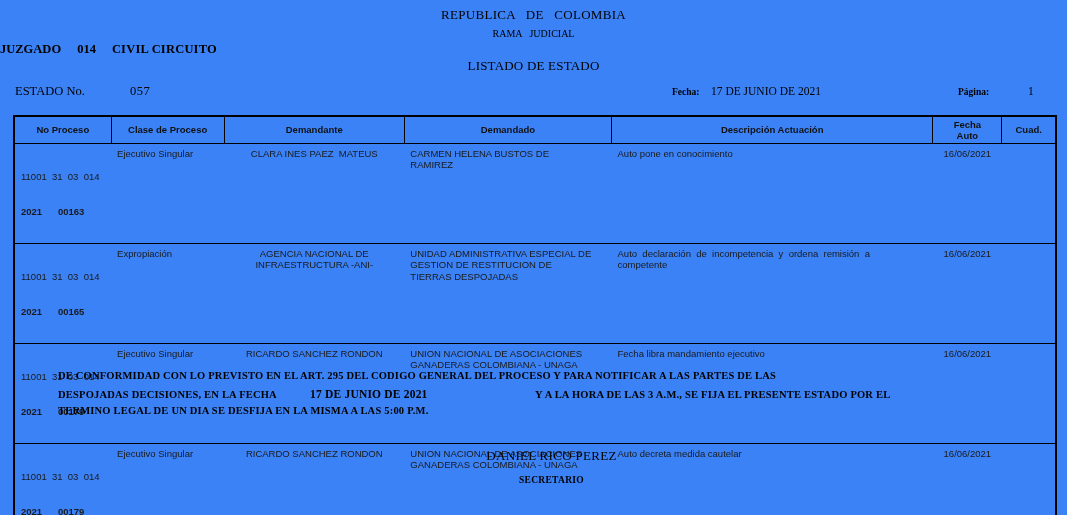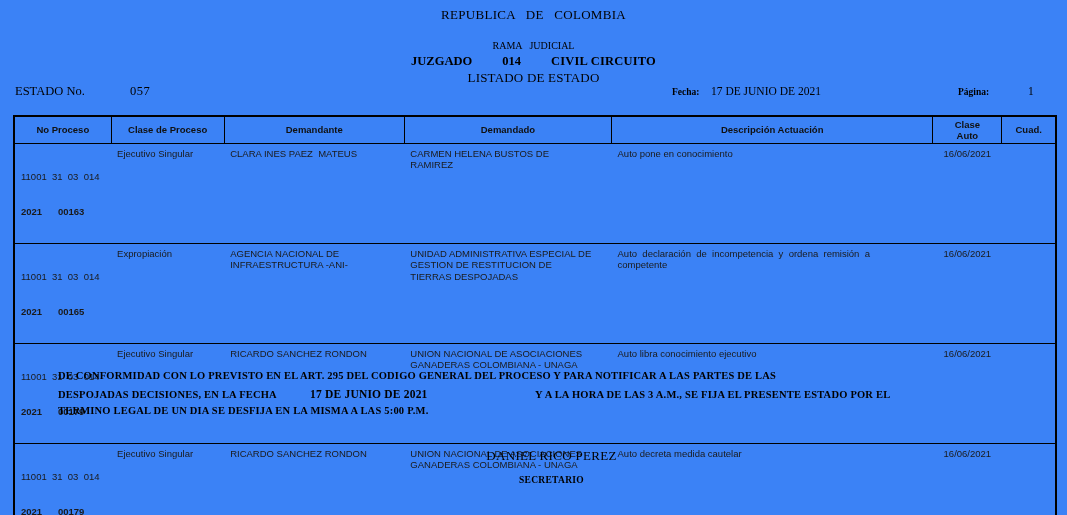--- a/index.html
+++ b/index.html
@@ -10,23 +10,23 @@
     height: 515px;
     background: #3b82f6;
     font-family: "Liberation Serif", serif;
     color: #000;
     overflow: hidden;
   }
 
   
   .doc-header { position: absolute; top: 7px; left: 0; width: 100%; text-align: center; }
   .hdr-line1 { font-size: 13px; word-spacing: 7px; letter-spacing: 0.3px; }
-  .hdr-line2 { font-size: 10px; word-spacing: 5px; margin-top: 17px; }
+  .hdr-line2 { font-size: 10px; word-spacing: 5px; margin-top: 5px; }
   .hdr-line3 { font-size: 12.5px; font-weight: bold; margin-top: 3px;
-               display: flex; justify-content: center; gap: 30px; }
+               display: flex; gap: 16px; }
   .hdr-line3 .tipo { letter-spacing: 0.2px; }
   .hdr-line4 { font-size: 13px; margin-top: 1px; letter-spacing: 0.2px; }
 
   
   .meta { position: absolute; top: 82px; left: 0; width: 100%; height: 24px; }
   .estado-label  { position: absolute; left: 15px;  top: 2px;  font-size: 12.5px; }
   .estado-value  { position: absolute; left: 130px; top: 2px;  font-size: 12.5px; font-weight: normal; letter-spacing: 0.5px; }
   .fecha-label   { position: absolute; left: 672px; top: 5px;  font-size: 9.5px; font-weight: bold; }
   .fecha-value   { position: absolute; left: 711px; top: 3px;  font-size: 11.5px; }
   .pagina-label  { position: absolute; left: 958px; top: 5px;  font-size: 9.5px; font-weight: bold; }
@@ -48,21 +48,21 @@
   }
   table.estado { border: 2px solid #000; }
   table.estado td {
     border-bottom: 1px solid #000;
     font-size: 9.5px; line-height: 11.5px;
     vertical-align: top; padding: 4px 6px 2px 6px;
     white-space: pre-wrap;
   }
   td.c-proceso { padding-left: 7px; }
   td.c-proceso .p2 { font-weight: bold; margin-top: 1px; }
-  td.c-demandante { padding-right: 30px; }
+  td.c-demandante { padding-right: 30px; text-align: center; }
   td.c-demandado  { padding-right: 20px; }
   td.c-desc  { vertical-align: middle; text-align: justify; padding-right: 12px; padding-left: 8px; }
   td.c-fecha { vertical-align: middle; text-align: center; padding: 0 2px; }
   td.c-cuad  { vertical-align: middle; text-align: center; }
   tr.r1 td { height: 44px; }
   tr.r2 td { height: 42px; }
   tr.r3 td { height: 36px; }
   tr.r4 td { height: 39px; }
 
   
@@ -116,21 +116,21 @@
         <col style="width:54px">
     </colgroup>
     <thead>
       <tr>
         <th>No  Proceso</th>
         <th>Clase de Proceso</th>
         <th>Demandante</th>
         <th>Demandado</th>
         <th>Descripción Actuación</th>
         <th>
-          <div>Clase</div>
+          <div>Fecha</div>
           <div>Auto</div>
         </th>
         <th>Cuad.</th>
       </tr>
     </thead>
     <tbody>
       <tr class="r1">
         <td class="c-proceso">
           <div class="p1">11001  31  03  014</div>
           <div class="p2">2021      00163</div>
@@ -161,21 +161,21 @@
       </tr>
       <tr class="r3">
         <td class="c-proceso">
           <div class="p1">11001  31  03  014</div>
           <div class="p2">2021      00179</div>
         </td>
         <td class="c-clase">Ejecutivo Singular</td>
         <td class="c-demandante">RICARDO SANCHEZ RONDON</td>
         <td class="c-demandado">UNION NACIONAL DE ASOCIACIONES
 GANADERAS COLOMBIANA - UNAGA</td>
-        <td class="c-desc">Auto libra conocimiento ejecutivo</td>
+        <td class="c-desc">Fecha libra mandamiento ejecutivo</td>
         <td class="c-fecha">16/06/2021</td>
         <td class="c-cuad"></td>
       </tr>
       <tr class="r4">
         <td class="c-proceso">
           <div class="p1">11001  31  03  014</div>
           <div class="p2">2021      00179</div>
         </td>
         <td class="c-clase">Ejecutivo Singular</td>
         <td class="c-demandante">RICARDO SANCHEZ RONDON</td>

